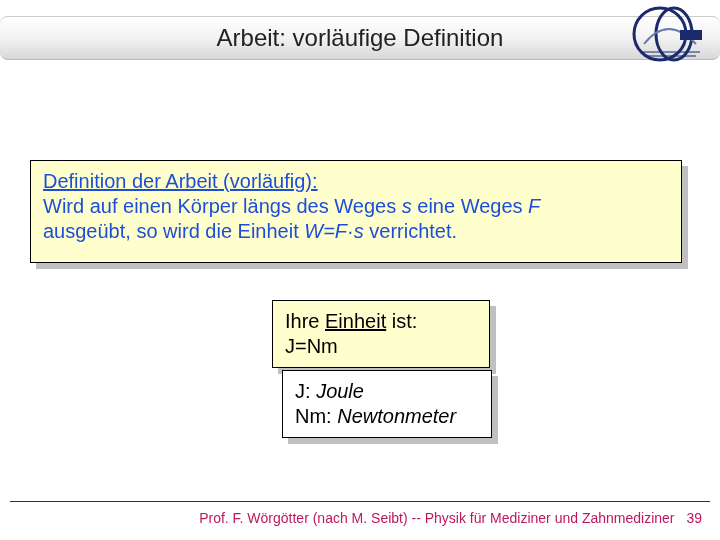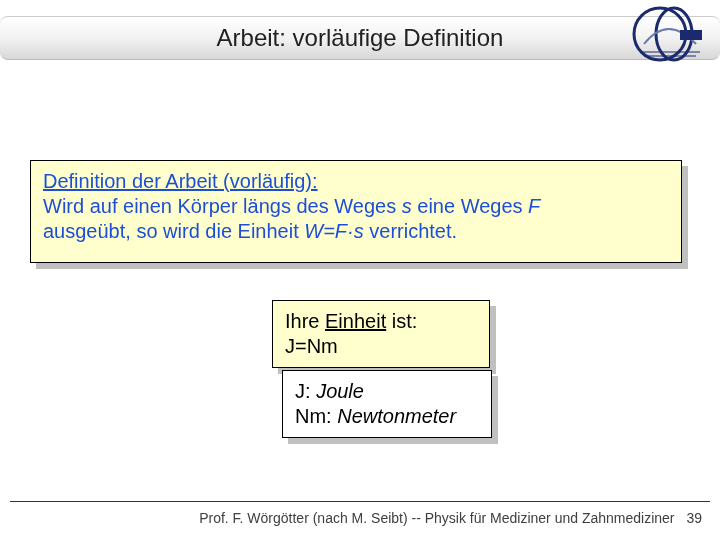--- a/index.html
+++ b/index.html
@@ -101,21 +101,21 @@
     right: 10px;
     border-top: 1px solid #333;
   }
   .footer {
     position: absolute;
     bottom: 14px;
     left: 0;
     right: 18px;
     text-align: right;
     font-size: 14px;
-    color: #404040;
+    color: #be185d;
   }
   .pagenum { margin-left: 8px; }
 </style>
 </head>
 <body>
 
 <div class="title-bar">
   <div class="title-text">Arbeit: vorläufige Definition</div>
 </div>
 

